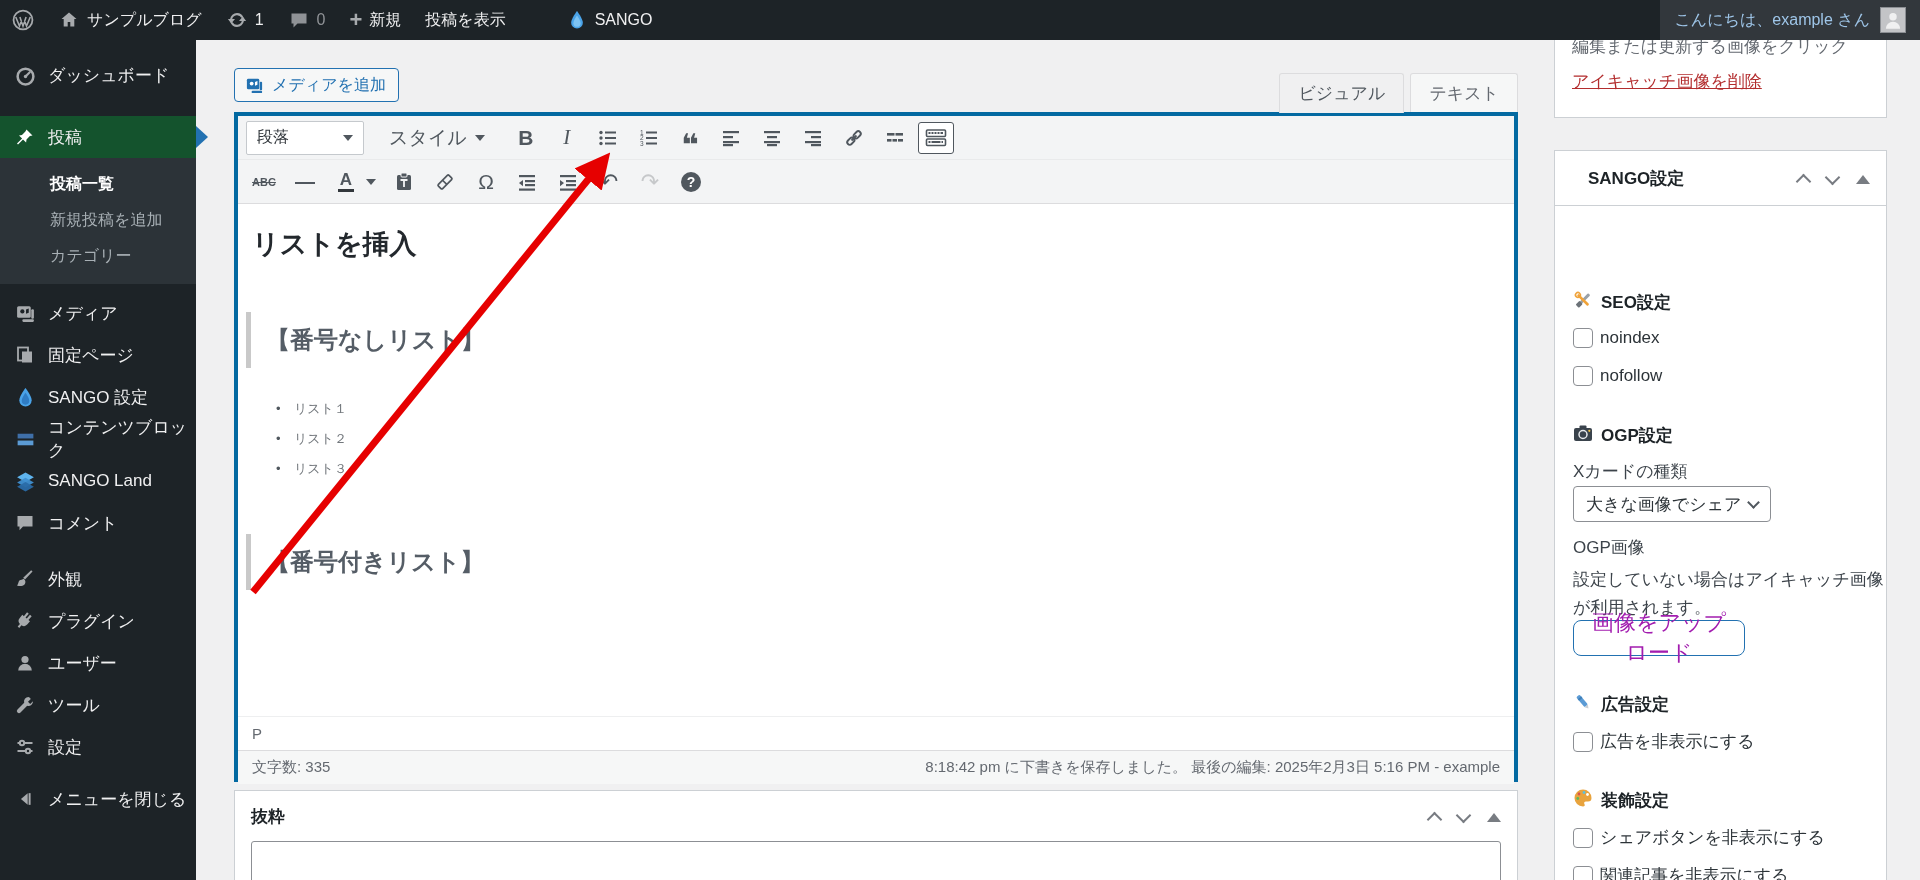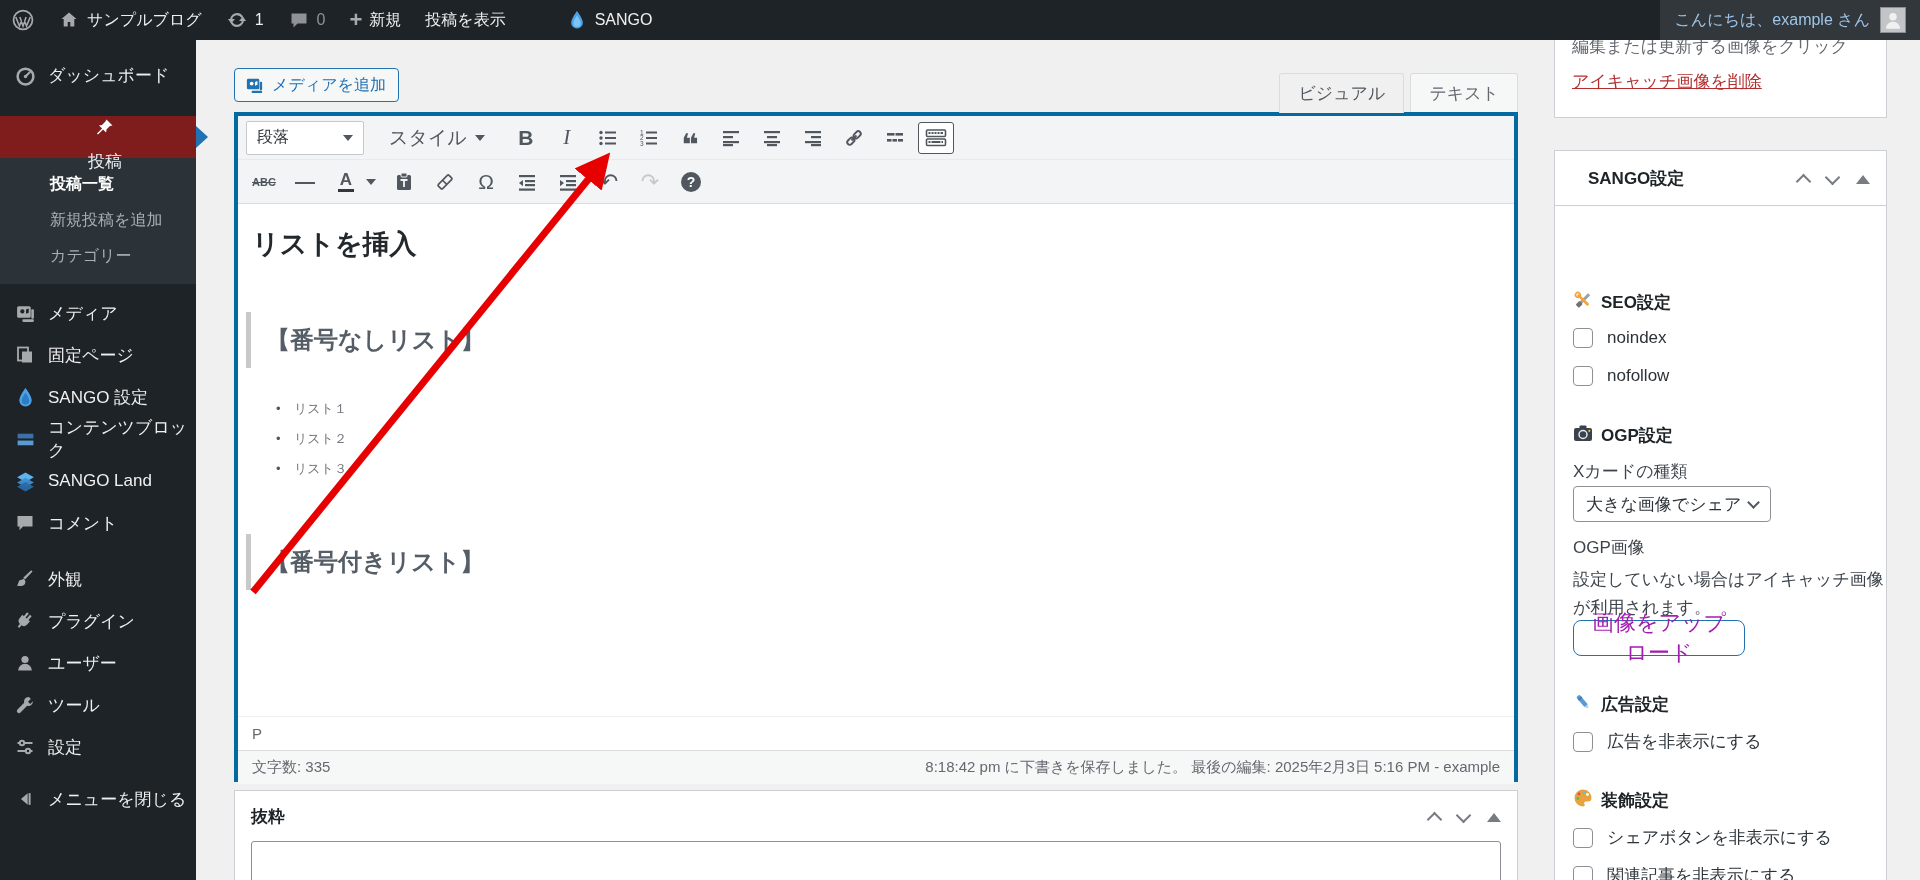--- a/index.html
+++ b/index.html
@@ -17,21 +17,21 @@
   .ab-right { margin-left:auto; background:#32373c; height:40px; display:flex; align-items:center;
     padding:0 14px; gap:10px; color:#9ec5e8; cursor:pointer; }
   .avatar { width:26px; height:26px; background:#c3c4c7; border:1px solid #8c8f94; display:inline-flex;
     align-items:center; justify-content:center; }
 
   
   .sidemenu { position:absolute; left:0; top:40px; width:196px; height:840px; background:#1d2327;
     color:#f0f0f1; z-index:40; padding-top:14px; font-size:17px; }
   .m-item { position:relative; display:flex; align-items:center; gap:12px; height:42px; padding:0 0 0 14px; cursor:pointer; color:#f0f0f1; }
   .m-item .mi { width:22px; height:22px; color:#a7aaad; flex:0 0 22px; display:inline-flex; align-items:center; justify-content:center; }
-  .m-item.active { background:#7f1d1d;flex-direction:column; }
+  .m-item.active { background:#14532d; }
   .m-item.active .mi { color:#fff; }
   .m-item.active::after { content:""; position:absolute; right:-12px; top:50%; margin-top:-11px;
     border:11px solid transparent; border-left:12px solid #2271b1; border-right:0; }
   .m-sub { background:#2c3338; padding:8px 0 10px; }
   .m-sub .s-item { height:36px; line-height:36px; padding-left:50px; color:#a8b0b5; font-size:16px; cursor:pointer; }
   .m-sub .s-item.current { color:#fff; font-weight:bold; }
   .m-spacer-a { height:20px; } .m-spacer-b { height:14px; } .m-spacer-c { height:10px; }
 
   
   .btn-media { position:absolute; left:234px; top:68px; height:34px; padding:0 12px 0 10px;
@@ -99,21 +99,21 @@
   .featured { position:absolute; left:1554px; top:24px; width:333px; height:94px; overflow:hidden; }
   .feat-hint { margin:10px 0 0 17px; font-size:17px; color:#646970; white-space:nowrap; }
   .feat-remove { display:inline-block; margin:12px 0 0 17px; font-size:17px; color:#b32d2e;
     text-decoration:underline; cursor:pointer; }
 
   .sango-panel { position:absolute; left:1554px; top:150px; width:333px; height:760px; }
   .sango-head { height:55px; border-bottom:1px solid #ccd0d4; display:flex; align-items:center; padding:0 16px 0 33px; }
   .sp-body { padding:2px 18px 0; position:relative; }
   .sp-h { display:flex; align-items:center; gap:8px; font-size:17px; font-weight:bold; color:#1d2327; }
   .sp-label { font-size:17px; color:#3c434a; }
-  .check-row { display:flex; align-items:center; gap:14px; cursor:pointer; }
+  .check-row { display:flex; align-items:center; gap:7px; cursor:pointer; }
   .checkbox { width:20px; height:20px; background:#fff; border:1px solid #8c8f94; border-radius:4px; flex:0 0 20px; cursor:pointer; }
   .check-row span { font-size:17px; color:#2c3338; }
   .xcard-select { width:198px; height:36px; border:1px solid #8c8f94; border-radius:4px; background:#fff;
     display:flex; align-items:center; justify-content:space-between; padding:0 12px; font-size:17px;
     color:#2c3338; cursor:pointer; }
   .sel-chev { width:9px; height:9px; border-right:2.5px solid #50575e; border-bottom:2.5px solid #50575e;
     transform:rotate(45deg); margin-top:-4px; }
   .ogp-desc { font-size:17px; color:#3c434a; line-height:28px; width:312px; }
   .btn-upload { height:36px; padding:0 16px; background:#fff; border:1px solid #2271b1; border-radius:8px;
     color:#a21caf; font-size:22px; display:inline-flex; align-items:center; cursor:pointer; }

